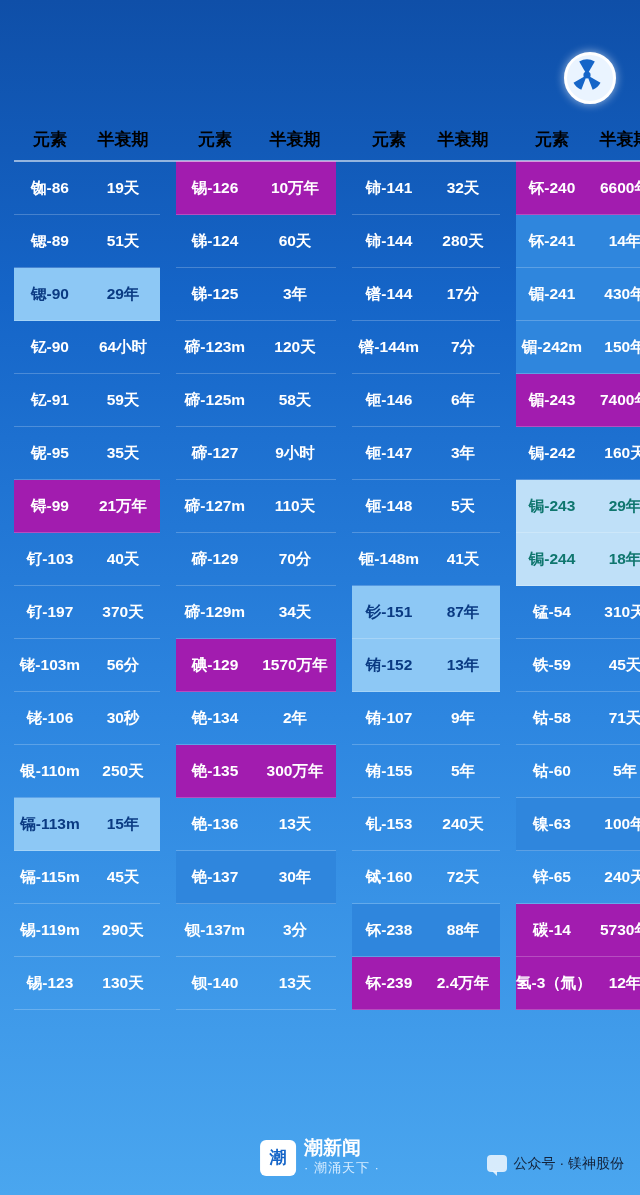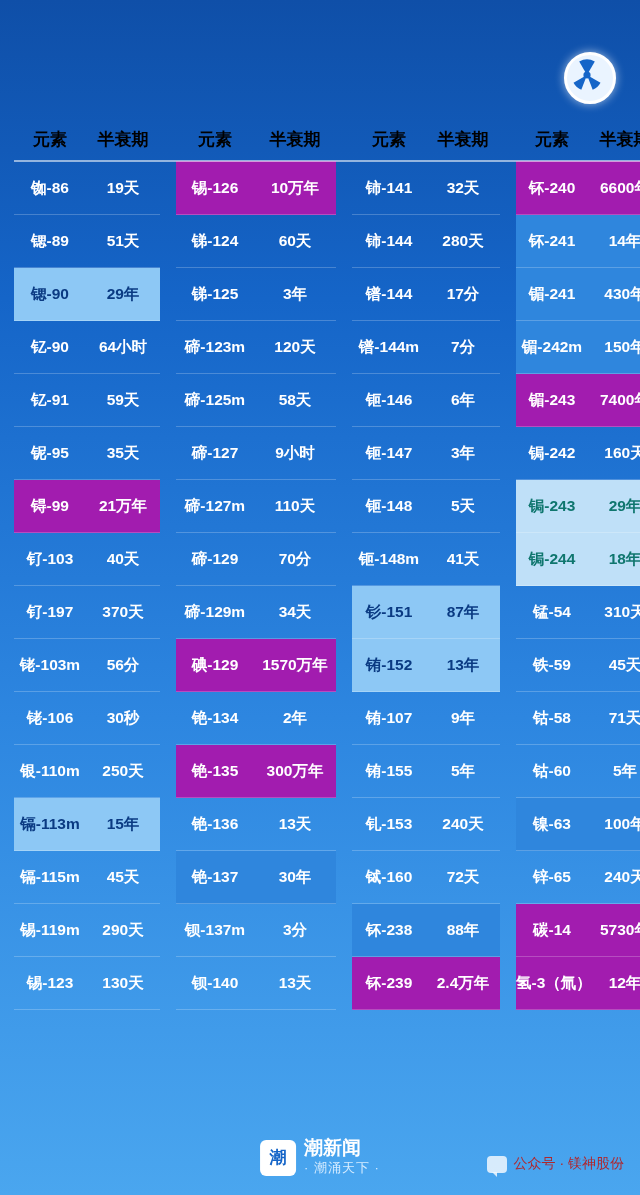--- a/index.html
+++ b/index.html
@@ -64,22 +64,22 @@
   }
   .logo-badge{
     width:36px;height:36px;border-radius:6px;background:#ffffff;
     display:flex;align-items:center;justify-content:center;
     color:#1565c8;font-size:17px;font-weight:bold;
   }
   .logo-text{color:#ffffff;font-size:19px;font-weight:bold;line-height:1.1;}
   .logo-sub{color:#d6ecff;font-size:13px;font-weight:normal;letter-spacing:1px;}
   .watermark{
     position:absolute;right:16px;bottom:22px;
-    display:flex;align-items:flex-end;gap:7px;
-    color:#b91c1c;font-size:14px;opacity:.92;
+    display:flex;align-items:flex-start;gap:7px;
+    color:#0f172a;font-size:14px;opacity:.92;
   }
   .wm-icon{
     width:20px;height:17px;border-radius:4px;background:rgba(255,255,255,.85);
     position:relative;
   }
   .wm-icon:after{
     content:"";position:absolute;left:5px;bottom:-4px;
     border-left:5px solid transparent;border-right:0 solid transparent;
     border-top:5px solid rgba(255,255,255,.85);
   }

